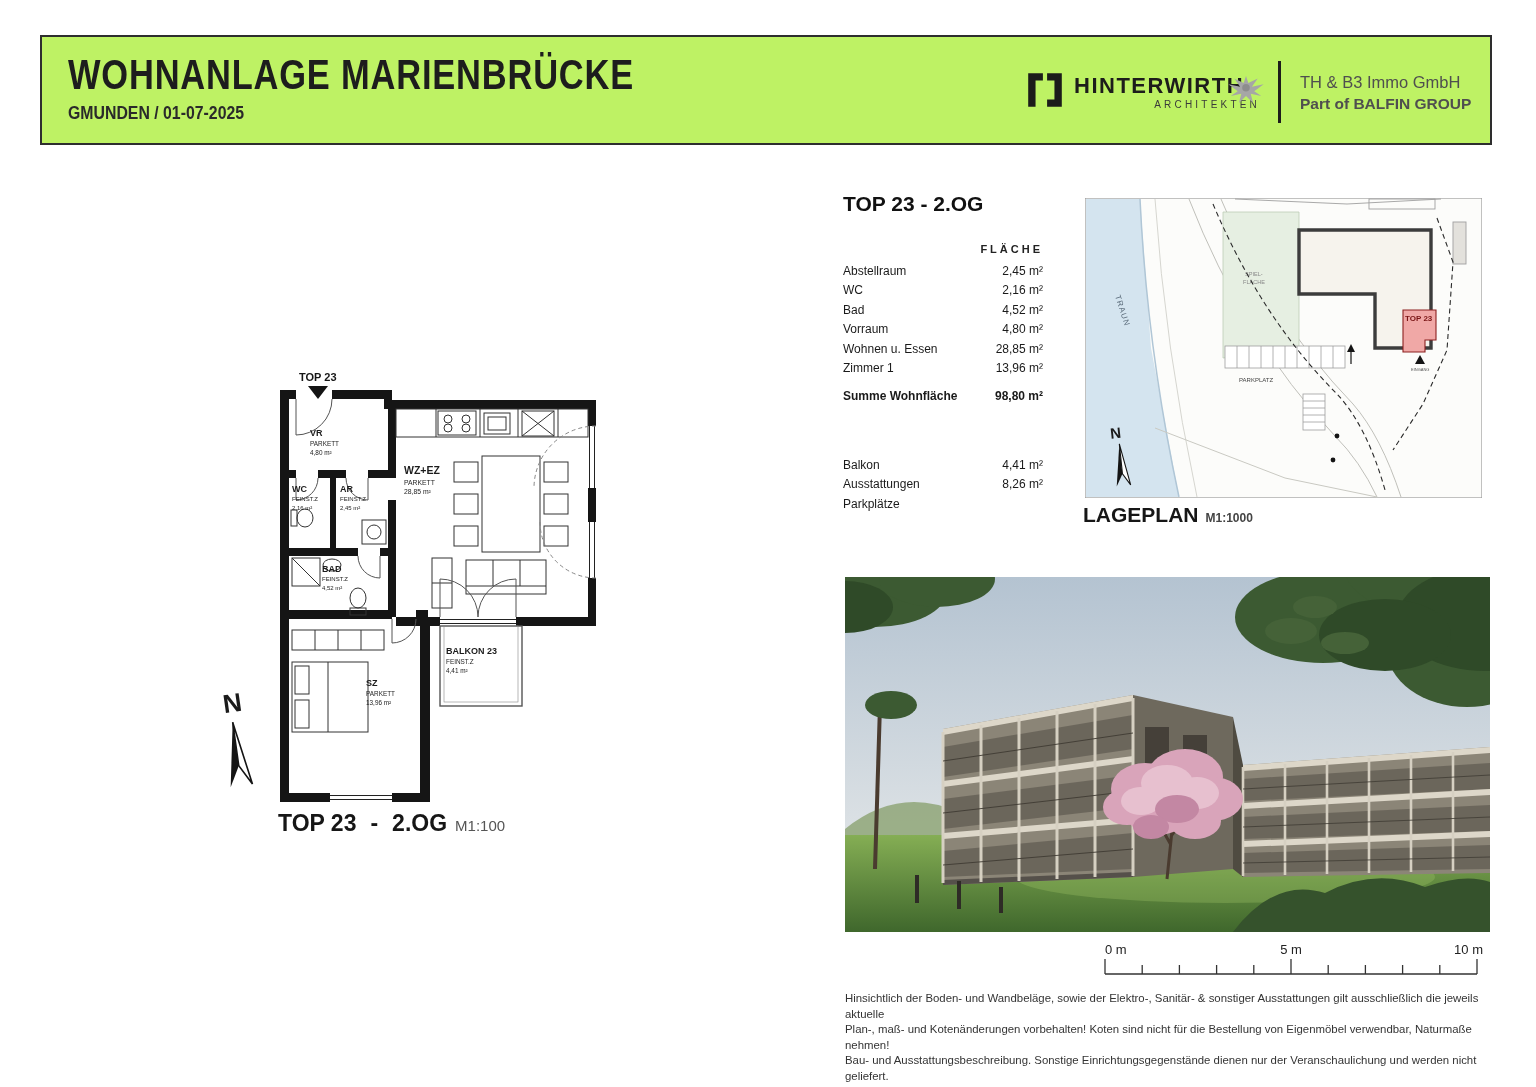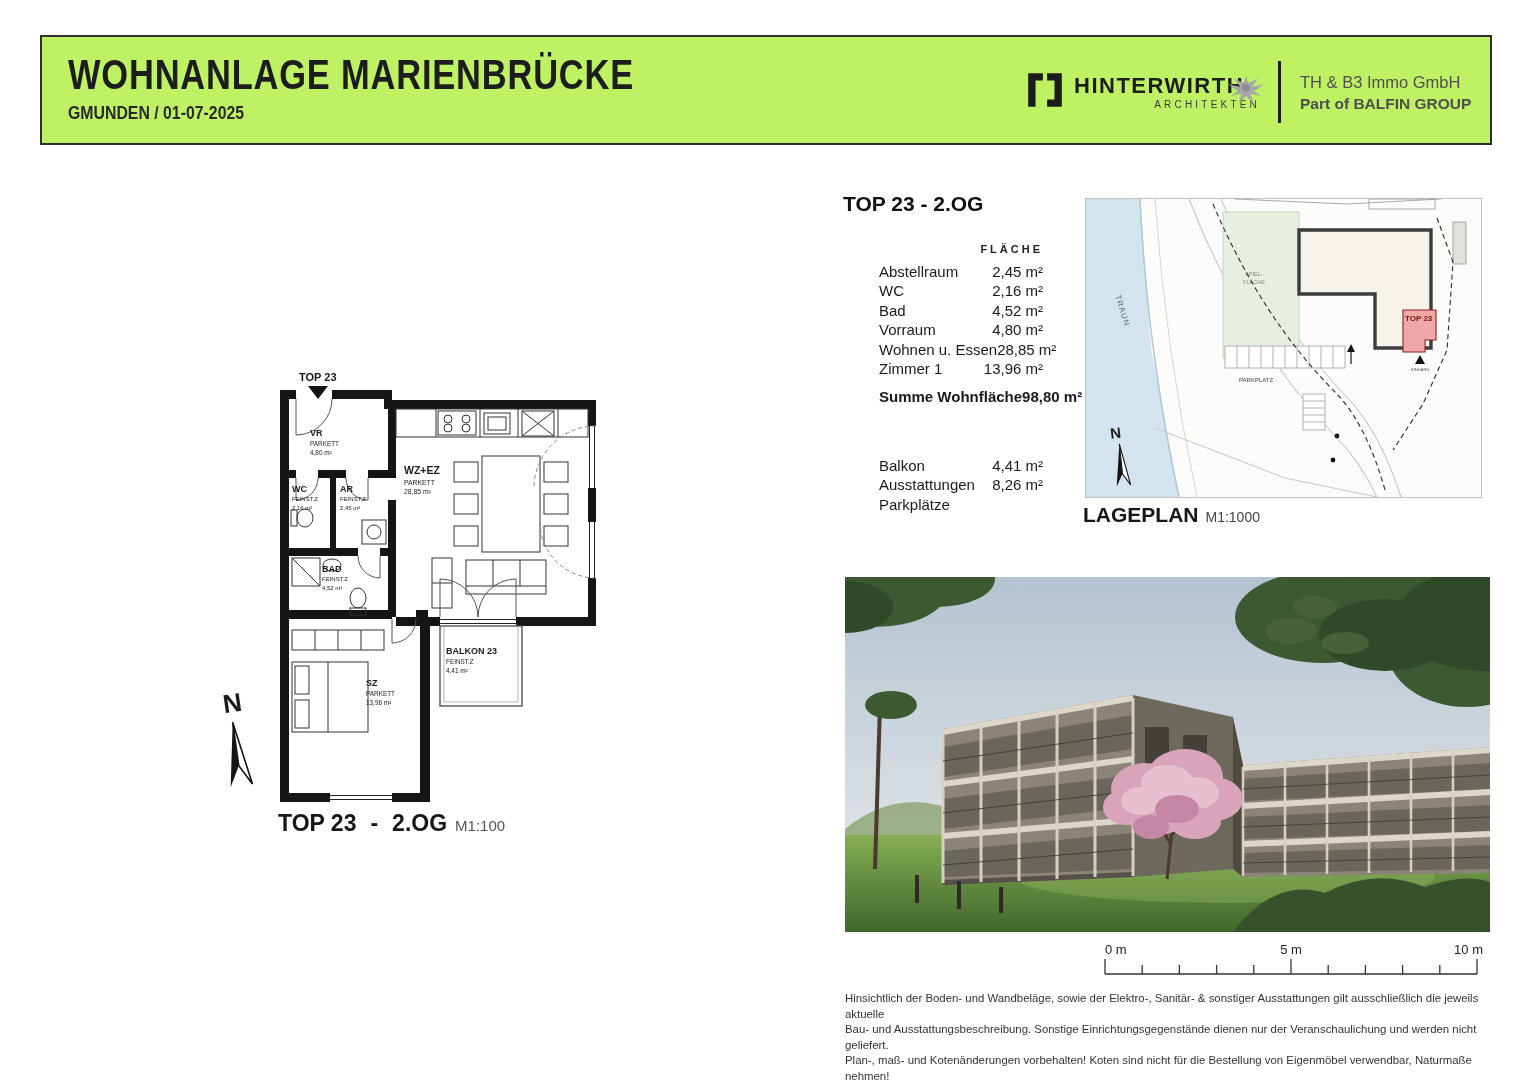--- a/index.html
+++ b/index.html
@@ -23,32 +23,32 @@
   .company{position:absolute;left:1258px;top:34px;color:#4f4f4f;}
   .company .l1{font-size:16.5px;font-weight:normal;line-height:22px;}
   .company .l2{font-size:15.5px;font-weight:bold;line-height:22px;}
 
   
   .unitcol{position:absolute;left:843px;top:192px;width:200px;}
   .unit-heading{font-size:21px;font-weight:bold;color:#111;}
   .col-hdr{margin-top:27px;text-align:right;font-size:11px;font-weight:bold;
            letter-spacing:3px;color:#222;}
   .trows{margin-top:7px;}
-  .trow{display:flex;justify-content:space-between;font-size:15px;line-height:19.4px;margin-left:36px;}
+  .trow{display:flex;justify-content:space-between;font-size:12px;line-height:19.4px;}
   .trow .tl{white-space:nowrap;}
   .trow .tv{white-space:nowrap;}
   .trow.total{margin-top:9px;font-weight:bold;}
   .trows.extras{margin-top:49px;}
 
   
   .plan-caption{position:absolute;left:278px;top:810px;font-size:23px;font-weight:bold;color:#161616;}
   .plan-caption .scale{font-size:15px;font-weight:normal;color:#555;margin-left:8px;text-align:right;}
   .plan-caption .dash{margin:0 14px;}
   .lage-caption{position:absolute;left:1083px;top:503px;font-size:21px;font-weight:bold;color:#161616;}
-  .lage-caption .scale{font-size:14px;font-weight:normal;color:#444;margin-left:7px;}
+  .lage-caption .scale{font-size:12px;font-weight:bold;color:#444;margin-left:7px;}
 
   
   .footer{position:absolute;left:845px;top:991px;width:655px;font-size:11.4px;
           line-height:15.6px;color:#333;}
 
   svg text{font-family:"Liberation Sans",sans-serif;}
 </style>
 </head>
 <body>
 
@@ -514,17 +514,17 @@
       <line x1="233.2" y1="34" x2="233.2" y2="25"></line>
       <line x1="270.4" y1="34" x2="270.4" y2="25"></line>
       <line x1="307.6" y1="34" x2="307.6" y2="25"></line>
       <line x1="344.8" y1="34" x2="344.8" y2="25"></line>
       <line x1="382" y1="34" x2="382" y2="19"></line>
     </g>
   </svg>
 
   <div class="footer">
     <div>Hinsichtlich der Boden- und Wandbeläge, sowie der Elektro-, Sanitär- &amp; sonstiger Ausstattungen gilt ausschließlich die jeweils aktuelle</div>
+    <div>Plan-, maß- und Kotenänderungen vorbehalten! Koten sind nicht für die Bestellung von Eigenmöbel verwendbar, Naturmaße nehmen!</div>
     <div>Bau- und Ausstattungsbeschreibung. Sonstige Einrichtungsgegenstände dienen nur der Veranschaulichung und werden nicht geliefert.</div>
-    <div>Plan-, maß- und Kotenänderungen vorbehalten! Koten sind nicht für die Bestellung von Eigenmöbel verwendbar, Naturmaße nehmen!</div>
   </div>
 
 </div>
 
 </body></html>

